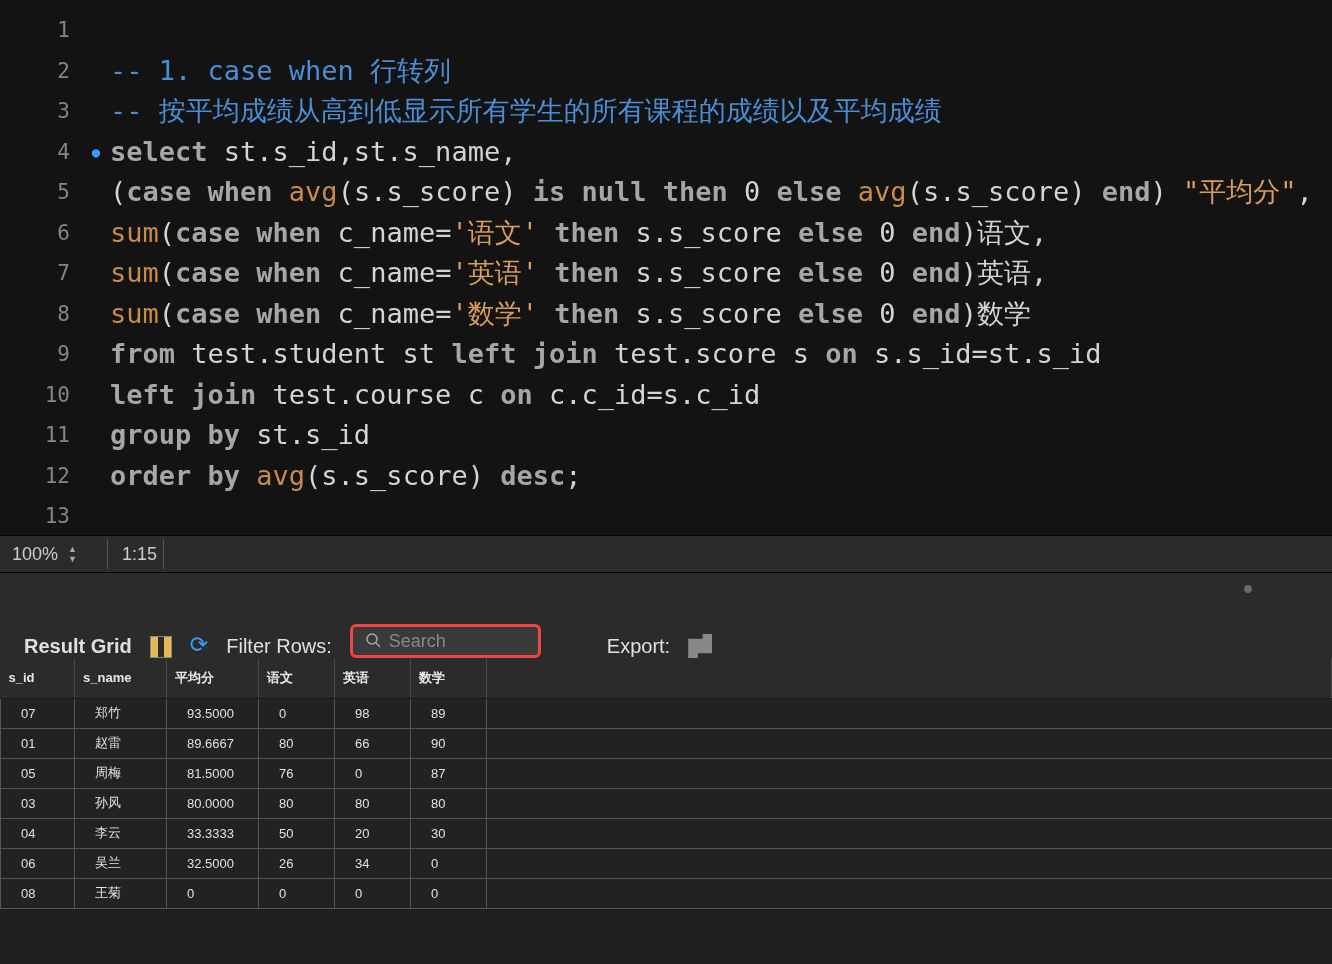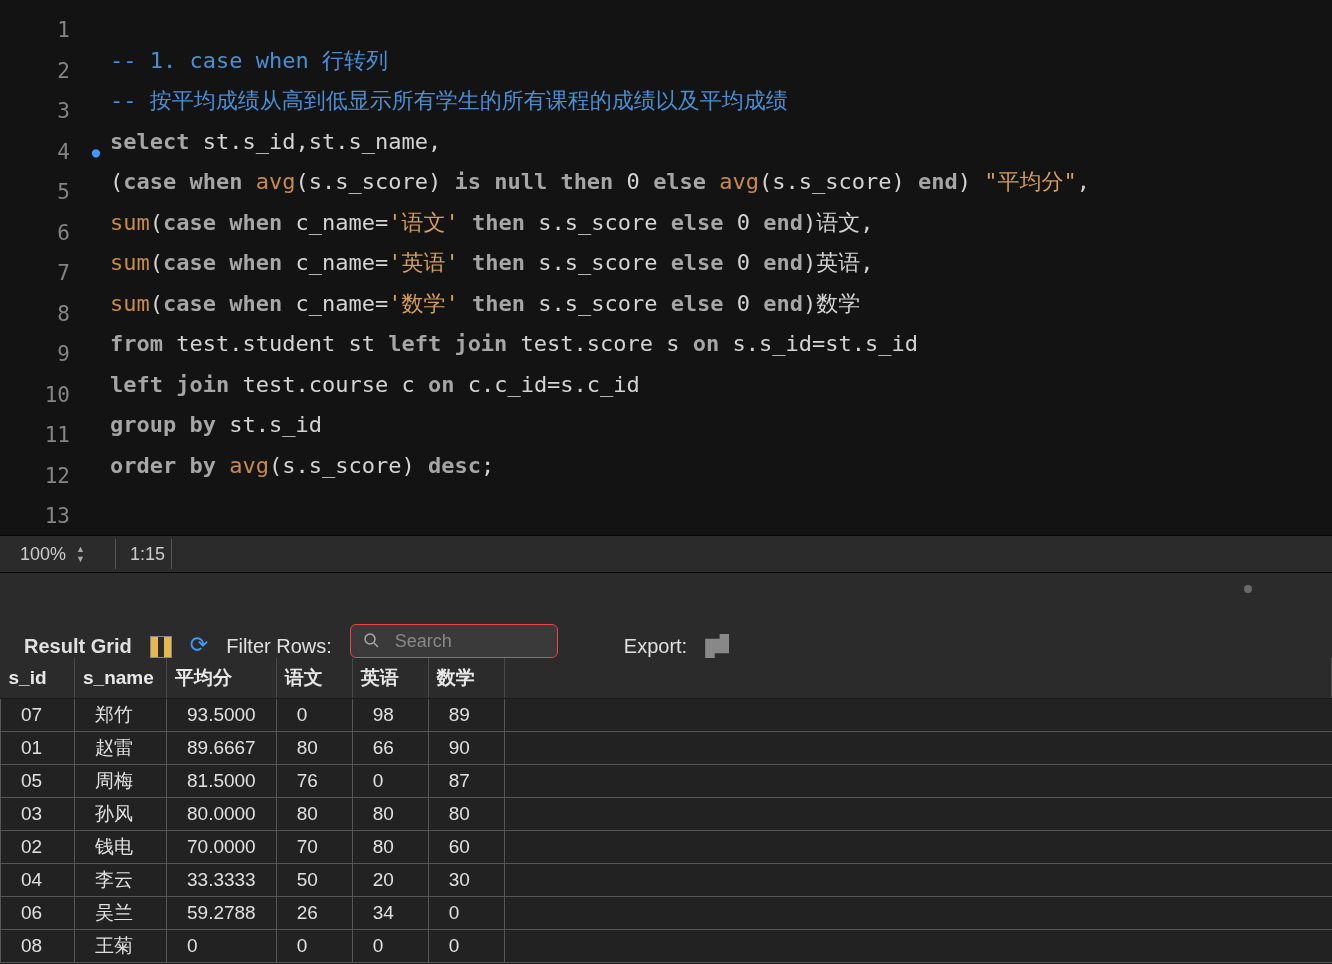--- a/index.html
+++ b/index.html
@@ -31,40 +31,41 @@
 .gutter .lineno { height: 40.5px; }
 .marker-col {
   width: 28px;
   padding-top: 10px;
   line-height: 40.5px;
   font-size: 21px;
 }
 .marker-col div { height: 40.5px; }
 .marker { color: #3d9bff; font-size: 14px; line-height: 40.5px; text-align: center;}
 .code {
+  padding-top: 10px;
   line-height: 40.5px;
-  font-size: 22px;
+  font-size: 27px;
   white-space: pre;
   font-weight: 500;
 }
 .kw { color: #a6a6a6; font-weight: bold; }
 .fn { color: #c88b4a; }
 .str { color: #d69d5b; }
 .cmt { color: #4a8fd6; }
 .pl { color: #d4d4d4; }
 
 .statusbar {
   height: 38px;
   background: #2b2b2b;
   display: flex;
   align-items: center;
   color: #cccccc;
   font-size: 18px;
   font-family: -apple-system, sans-serif;
-  padding-left: 20px;
+  padding-left: 12px;
   border-top: 1px solid #080808;
   border-bottom: 1px solid #080808;
 }
 .statusbar .zoom { font-weight: 500; }
 .statusbar .stepper {
   margin-left: 10px;
   margin-right: 24px;
   display:flex;
   flex-direction:column;
   gap:0;
@@ -96,44 +97,44 @@
 }
 .toolbar .label { font-weight: 600; }
 .toolbar .grid-icon {
   width: 22px; height: 22px;
   background: linear-gradient(to right, #e6b84d 33%, transparent 33% 66%, #e6b84d 66%);
   border: 1px solid #888;
 }
 .toolbar .refresh-icon { color: #3d9bff; font-size: 22px; }
 .search-box {
   background: #3a3a3a;
-  border: 1px solid #ef4444;
+  border: 3px solid #ef4444;
   border-radius: 6px;
   padding: 4px 12px;
   display: flex;
   align-items: center;
-  gap: 16px;
-  width: 208px;
+  gap: 8px;
+  width: 191px;
   height: 34px;
 }
 .search-box input {
   background: transparent; border: none; outline: none;
   color: #ccc; font-size: 18px; width: 100%;
   font-family: -apple-system, sans-serif;
 }
 .search-box input::placeholder { color: #888; }
 .export-icon {
   width: 24px; height: 24px;
   background: #888;
   clip-path: polygon(0 20%, 60% 20%, 60% 0, 100% 0, 100% 80%, 40% 80%, 40% 100%, 0 100%);
 }
 .grid {
   background: #2b2b2b;
   font-family: -apple-system, 'Helvetica Neue', sans-serif;
-  font-size: 19px;
+  font-size: 13px;
 }
 .grid table {
   border-collapse: collapse;
   width: 100%;
 }
 .grid th {
   background: #2b2b2b;
   color: #e8e8e8;
   text-align: left;
   padding: 6px 8px;
@@ -273,41 +274,32 @@
         <tr>
           <td class="c0">03</td>
           <td class="c1">孙风</td>
           <td class="c2">80.0000</td>
           <td class="c3">80</td>
           <td class="c4">80</td>
           <td class="c5">80</td>
           <td class="filler"></td>
         </tr>
         <tr>
-          <td class="c0">02</td>
-          <td class="c1">钱电</td>
-          <td class="c2">70.0000</td>
-          <td class="c3">70</td>
-          <td class="c4">80</td>
-          <td class="c5">60</td>
-          <td class="filler"></td>
-        </tr>
-        <tr>
           <td class="c0">04</td>
           <td class="c1">李云</td>
           <td class="c2">33.3333</td>
           <td class="c3">50</td>
           <td class="c4">20</td>
           <td class="c5">30</td>
           <td class="filler"></td>
         </tr>
         <tr>
           <td class="c0">06</td>
           <td class="c1">吴兰</td>
-          <td class="c2">59.2788</td>
+          <td class="c2">32.5000</td>
           <td class="c3">26</td>
           <td class="c4">34</td>
           <td class="c5">0</td>
           <td class="filler"></td>
         </tr>
         <tr>
           <td class="c0">08</td>
           <td class="c1">王菊</td>
           <td class="c2">0</td>
           <td class="c3">0</td>

